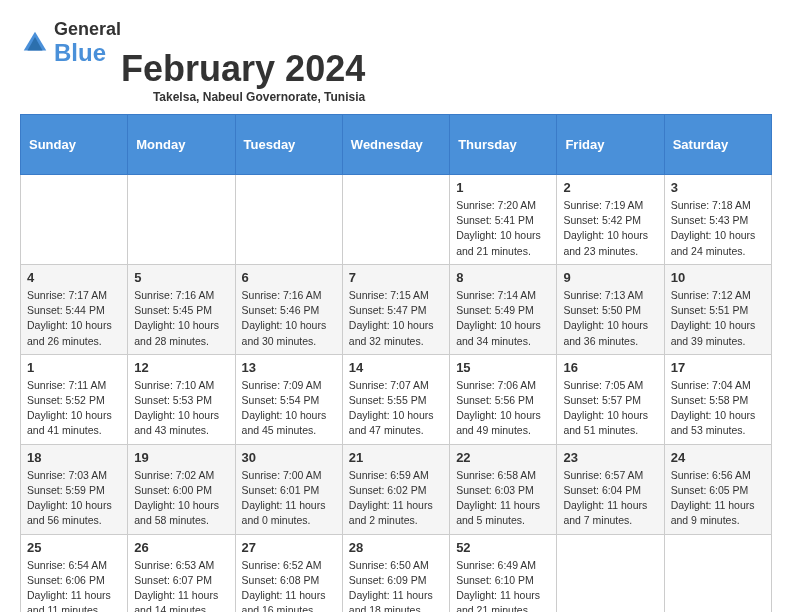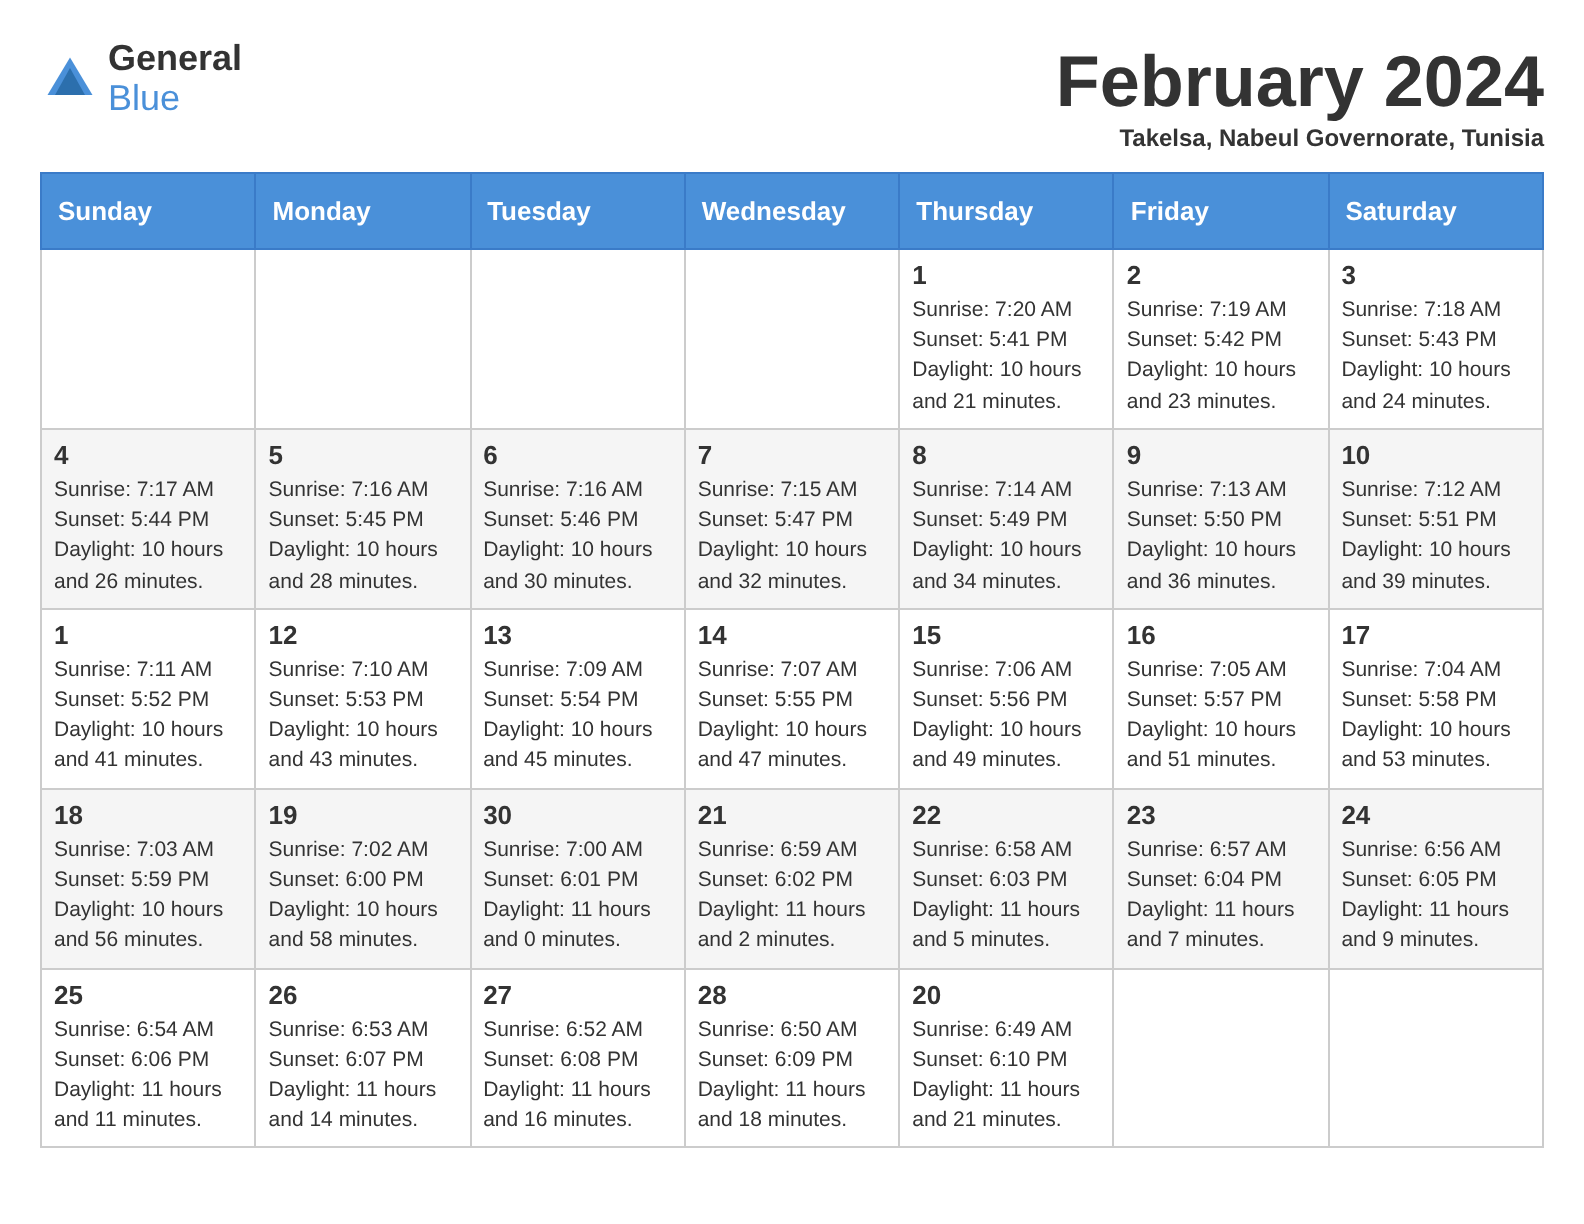--- a/index.html
+++ b/index.html
@@ -5,70 +5,71 @@
     * { box-sizing: border-box; margin: 0; padding: 0; }
     body {
       font-family: Arial, sans-serif;
       background: #fff;
       width: 792px;
       min-height: 612px;
       padding: 20px;
     }
     .header {
       display: flex;
-      justify-content: space-between;
+      justify-content: flex-start;
       align-items: flex-start;
       margin-bottom: 10px;
     }
     .logo {
       display: flex;
       align-items: center;
       gap: 4px;
     }
     .logo-text {
       display: flex;
       flex-direction: column;
       line-height: 1.1;
     }
     .logo-general {
       font-size: 18px;
       font-weight: bold;
       color: #333;
     }
     .logo-blue {
-      font-size: 18px;
-      font-weight: normal;
+      font-size: 24px;
+      font-weight: bold;
       color: #4a90d9;
     }
     .logo-icon {
       width: 30px;
       height: 30px;
     }
     .title-block {
       text-align: right;
+      margin-top: 28px;
     }
     .month-title {
       font-size: 36px;
       font-weight: bold;
       color: #333;
     }
     .location-title {
       font-size: 12px;
       color: #333;
       font-weight: bold;
     }
     .calendar {
       width: 100%;
       border-collapse: collapse;
       border: 1px solid #ccc;
     }
     .calendar th {
       background-color: #4a90d9;
       color: white;
-      padding: 11px 8px;
+      padding: 22px 8px;
       font-size: 13px;
       font-weight: bold;
       text-align: left;
       border: 1px solid #3a7bc8;
     }
     .calendar td {
       vertical-align: top;
       padding: 5px 6px;
       border: 1px solid #ccc;
       min-height: 80px;
@@ -249,20 +250,20 @@
         </td>
         <td>
           <span class="day-num">27</span>
           <div class="day-info">Sunrise: 6:52 AM<br>Sunset: 6:08 PM<br>Daylight: 11 hours<br>and 16 minutes.</div>
         </td>
         <td>
           <span class="day-num">28</span>
           <div class="day-info">Sunrise: 6:50 AM<br>Sunset: 6:09 PM<br>Daylight: 11 hours<br>and 18 minutes.</div>
         </td>
         <td>
-          <span class="day-num">20</span>
+          <span class="day-num">52</span>
           <div class="day-info">Sunrise: 6:49 AM<br>Sunset: 6:10 PM<br>Daylight: 11 hours<br>and 21 minutes.</div>
         </td>
         <td class="empty-cell"></td>
         <td class="empty-cell"></td>
       </tr>
     </tbody>
 </table>
 
 </body></html>

